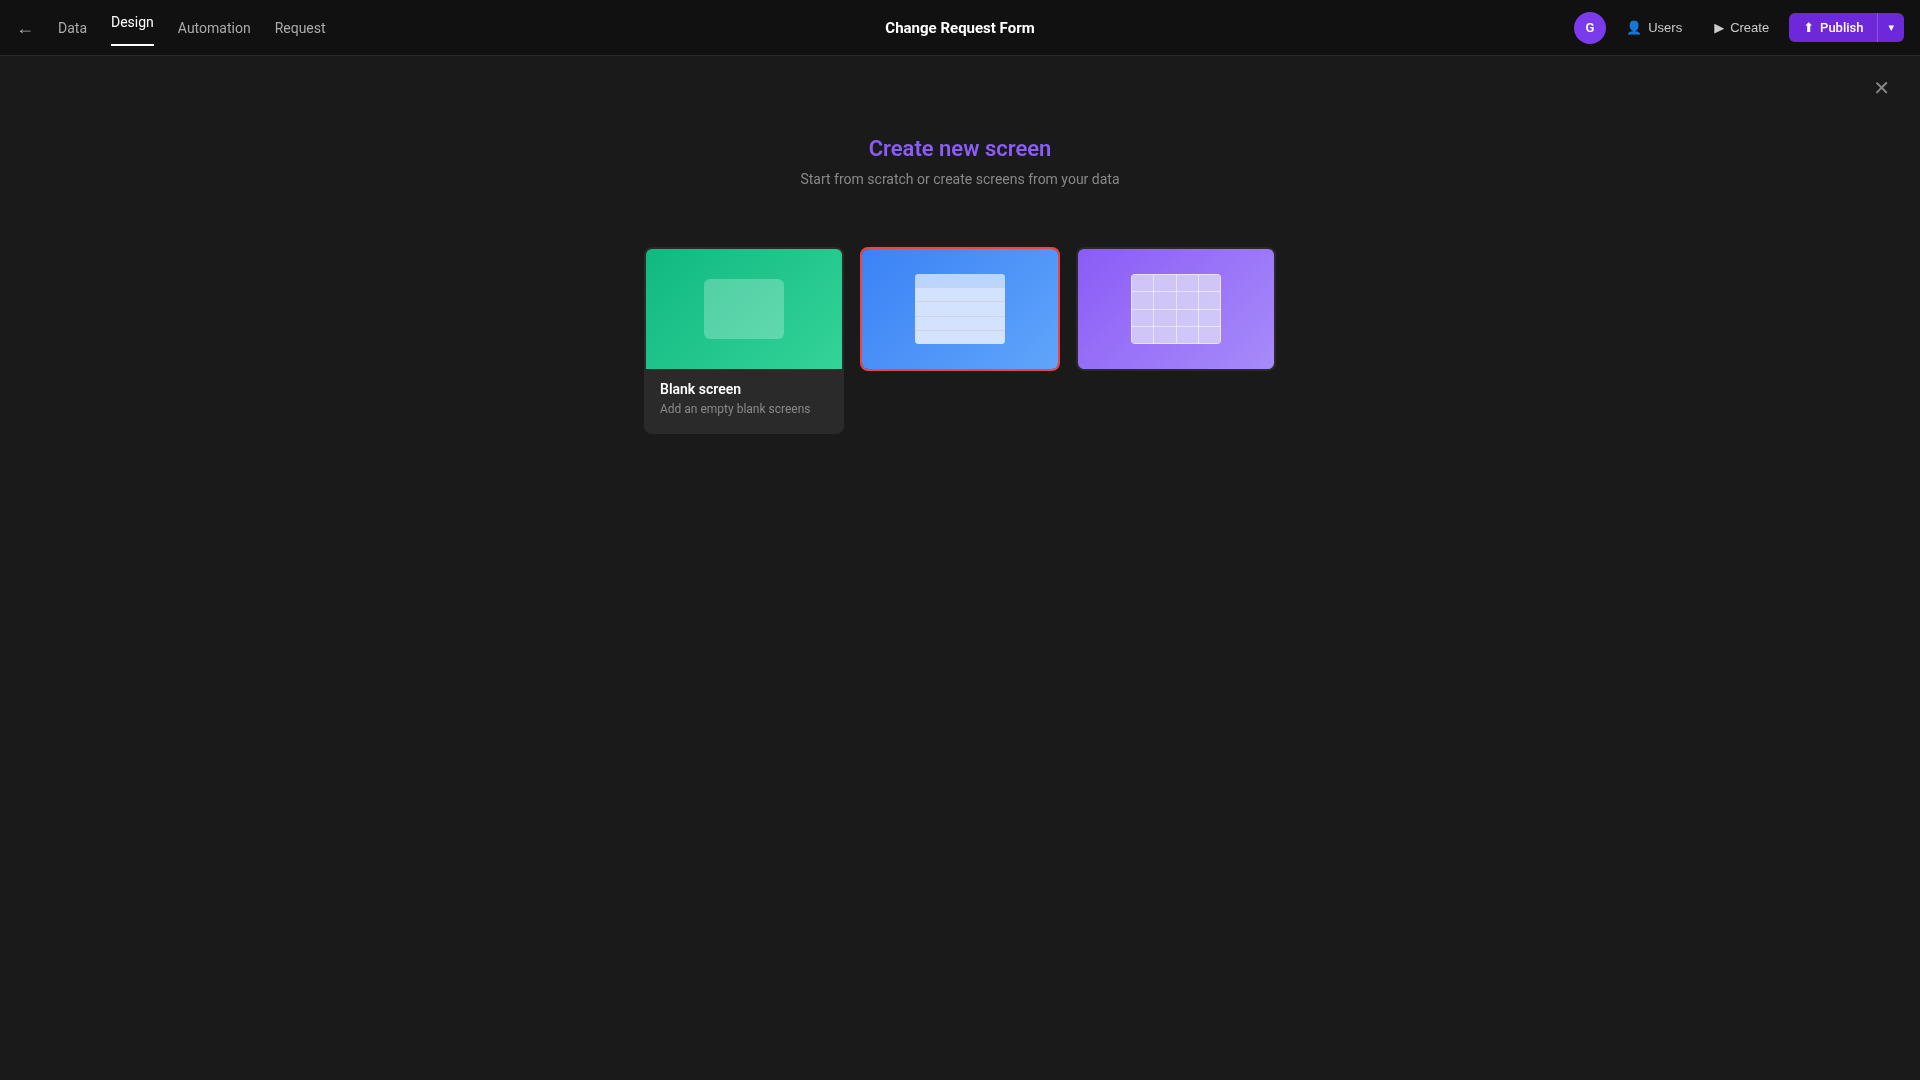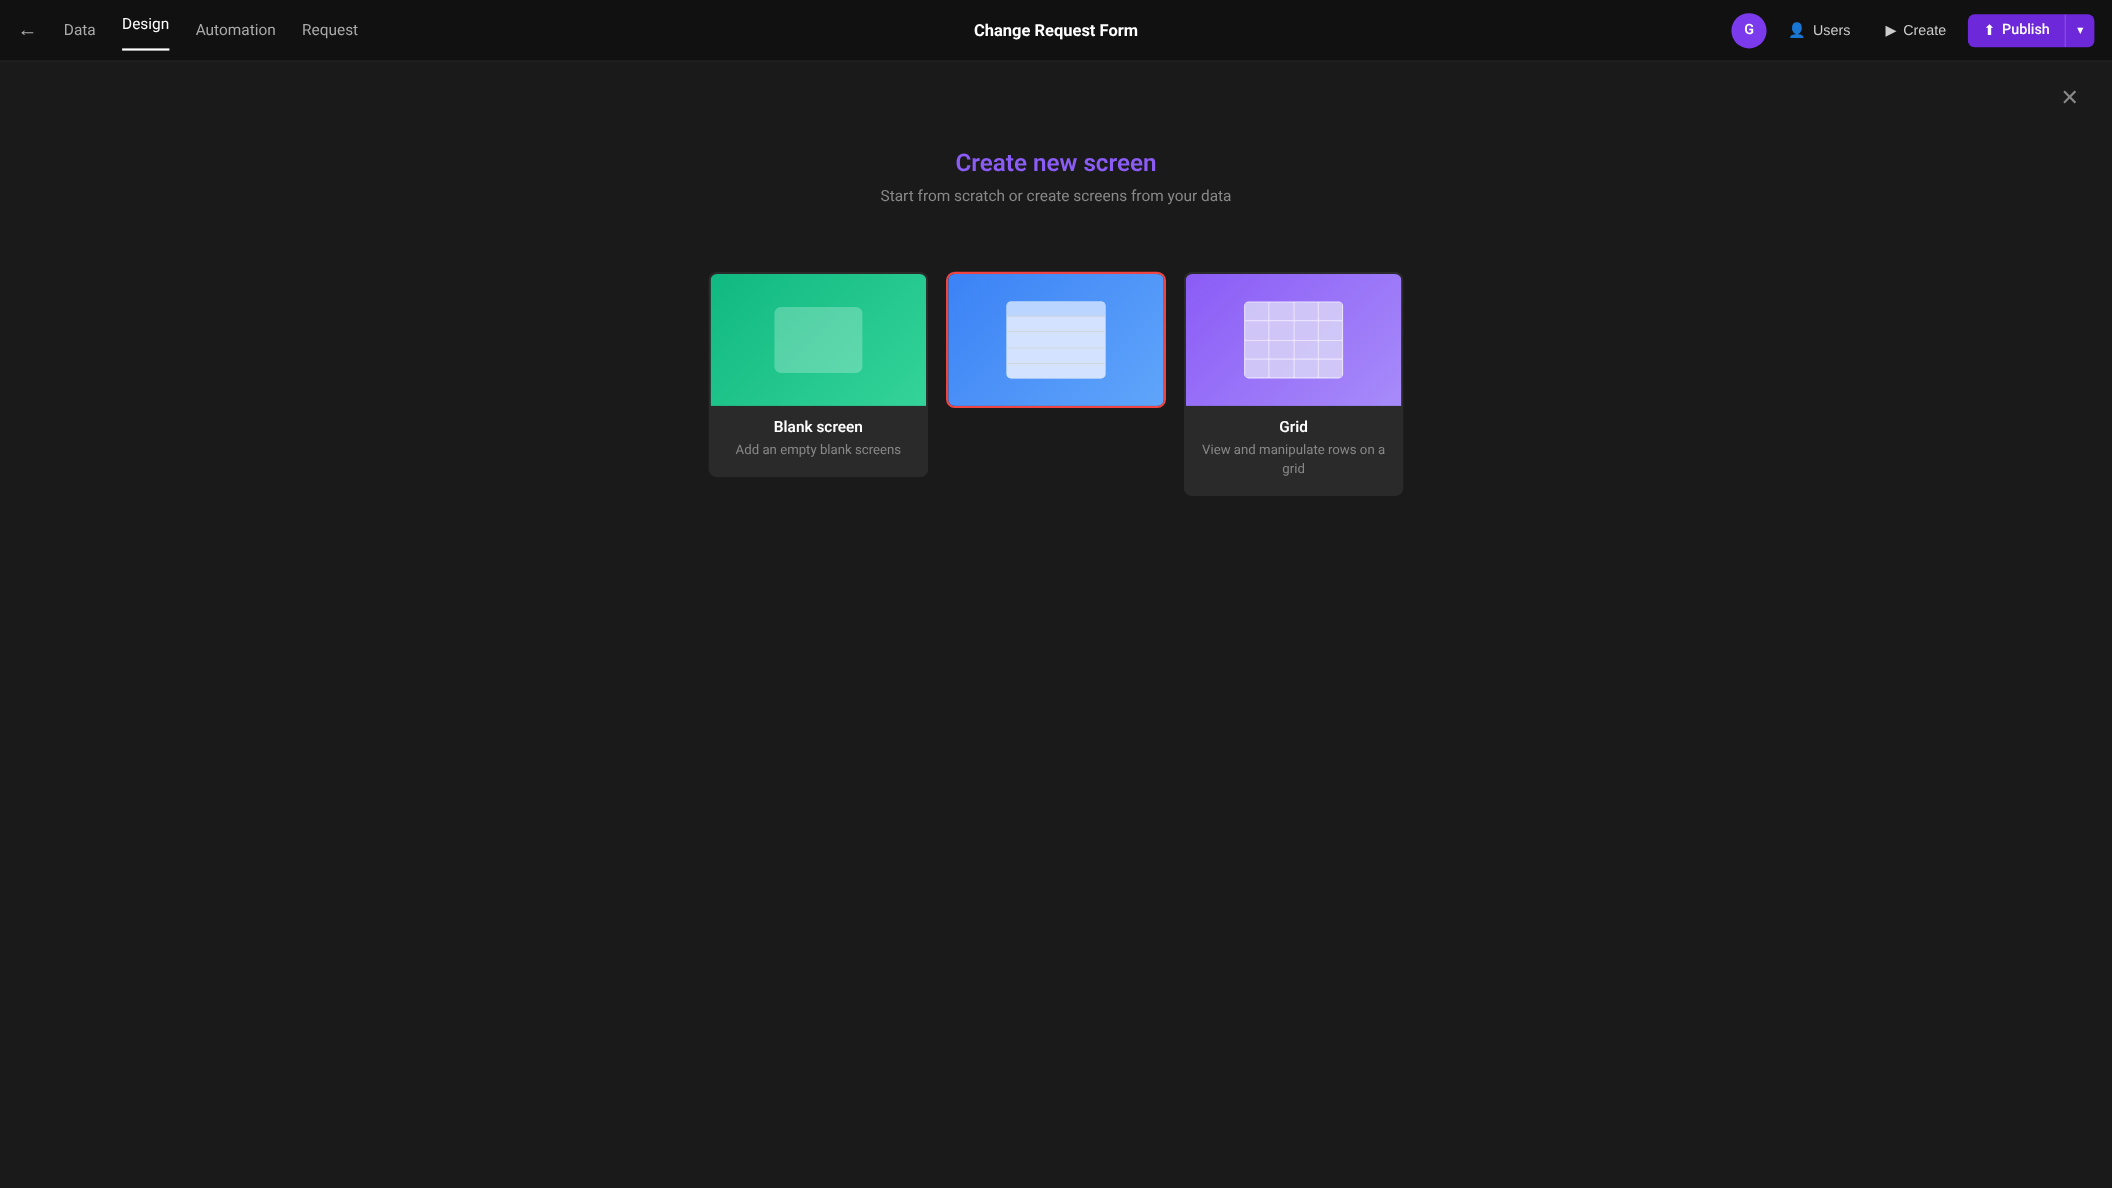--- a/index.html
+++ b/index.html
@@ -162,21 +162,20 @@
       align-items: flex-start;
     }
 
     .card {
       width: 200px;
       border-radius: 8px;
       background: #2a2a2a;
       overflow: hidden;
       cursor: pointer;
       border: 2px solid transparent;
-      text-align: center;
     }
 
     .card.selected {
       border: 2px solid #ef4444;
     }
 
     .card-preview {
       width: 100%;
       height: 120px;
       display: flex;
@@ -348,20 +347,16 @@
           <div class="grid-cell-preview"></div>
           <div class="grid-cell-preview"></div>
           <div class="grid-cell-preview"></div>
           <div class="grid-cell-preview"></div>
           <div class="grid-cell-preview"></div>
           <div class="grid-cell-preview"></div>
           <div class="grid-cell-preview"></div>
           <div class="grid-cell-preview"></div>
         </div>
       </div>
-      <div class="card-body">
-        <div class="card-title">Grid</div>
-        <div class="card-desc">View and manipulate rows on a grid</div>
-      </div>
     </div>
 
   </div>
 </main>
 
 </body></html>

